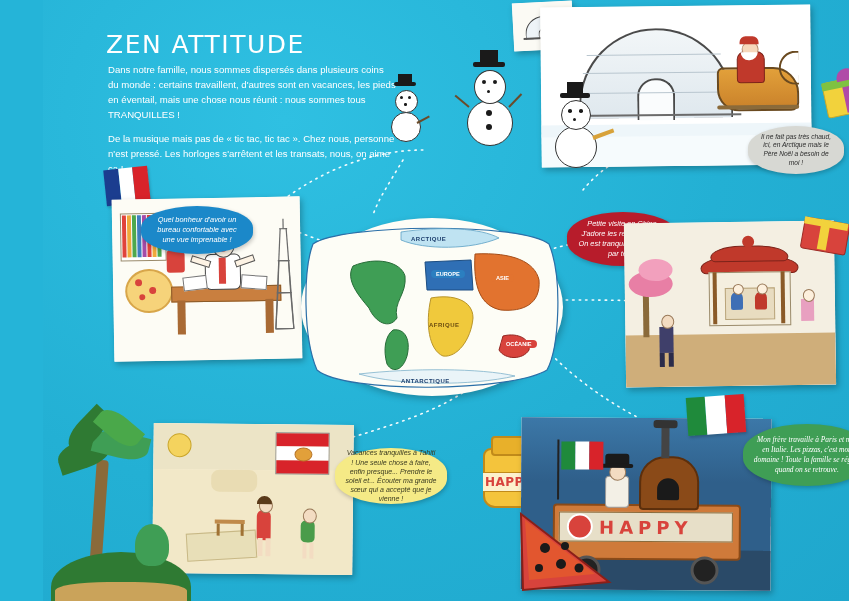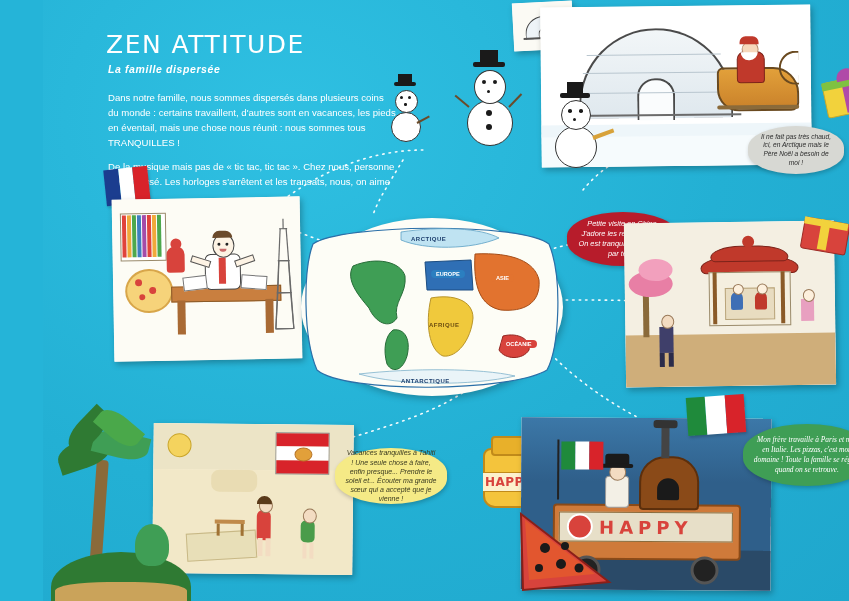--- a/index.html
+++ b/index.html
@@ -95,21 +95,20 @@
       <path d="M 510 300 C 560 300 590 300 610 302"></path>
       <path d="M 495 340 C 520 370 560 400 600 420"></path>
       <path d="M 430 385 C 400 410 350 425 300 440"></path>
       <path d="M 540 190 C 560 165 590 150 620 140"></path>
       <path d="M 360 160 C 345 185 335 200 330 215"></path>
     </g>
   </svg>
 
   <div class="title-block">
     <h1 class="main-title">ZEN ATTITUDE</h1>
-    <div class="subtitle">La famille dispersée</div>
     <p class="body-text">Dans notre famille, nous sommes dispersés dans plusieurs coins du monde : certains travaillent, d'autres sont en vacances, les pieds en éventail, mais une chose nous réunit : nous sommes tous TRANQUILLES !</p>
     <p class="body-text">De la musique mais pas de « tic tac, tic tac ». Chez nous, personne n'est pressé. Les horloges s'arrêtent et les transats, nous, on aime ça !</p>
   </div>
 
   <div class="card" style="left:470px;top:2px;width:60px;height:48px;transform:rotate(-3deg);">
     <div class="card-inner paper">
       <div style="position:absolute;left:12px;top:14px;width:36px;height:22px;border:1.4px solid #444;border-bottom:none;border-radius:18px 18px 0 0;background:#eef4f8;"></div>
       <div style="position:absolute;left:25px;top:26px;width:11px;height:10px;border:1.3px solid #444;border-bottom:none;border-radius:6px 6px 0 0;background:#fff;"></div>
       <div style="position:absolute;left:10px;top:35px;width:40px;height:2px;background:#555;"></div>
     </div>
@@ -240,20 +239,23 @@
           <path d="M7 46 L19 46"></path>
           <path d="M5.5 78 L20.5 78"></path>
           <path d="M4 114 L22 114"></path>
           <path d="M8.2 46 L17.8 46 L19.4 78 L6.6 78 Z"></path>
           <path d="M6.6 78 L4 114 L22 114 L19.4 78"></path>
         </g>
       </svg>
     </div>
   </div>
 
+  <div class="bubble b-blue" style="left:98px;top:206px;width:112px;height:48px;">
+    <span>Quel bonheur d'avoir un bureau confortable avec une vue imprenable !</span>
+  </div>
 
   <div class="globe" style="left:258px;top:218px;width:262px;height:178px;">
     <svg style="position:absolute;left:0;top:0;width:262px;height:178px;" viewBox="0 0 262 178">
 
       <path d="M12 26 C40 6 220 4 248 26 C262 60 258 130 246 152 C210 174 44 176 16 152 C2 120 2 52 12 26 Z" fill="#fdfdf6" stroke="#2b6fa8" stroke-width="1.2"></path>
 
       <path d="M100 14 C140 8 180 10 198 20 C170 32 124 32 100 22 Z" fill="#bfe3f2" stroke="#5b9fc4" stroke-width=".8"></path>
 
       <path d="M52 48 C76 38 100 44 104 58 C106 76 92 84 96 100 C88 112 74 104 68 90 C58 78 44 62 52 48 Z" fill="#3f9e55" stroke="#276c38" stroke-width="1"></path>
 

